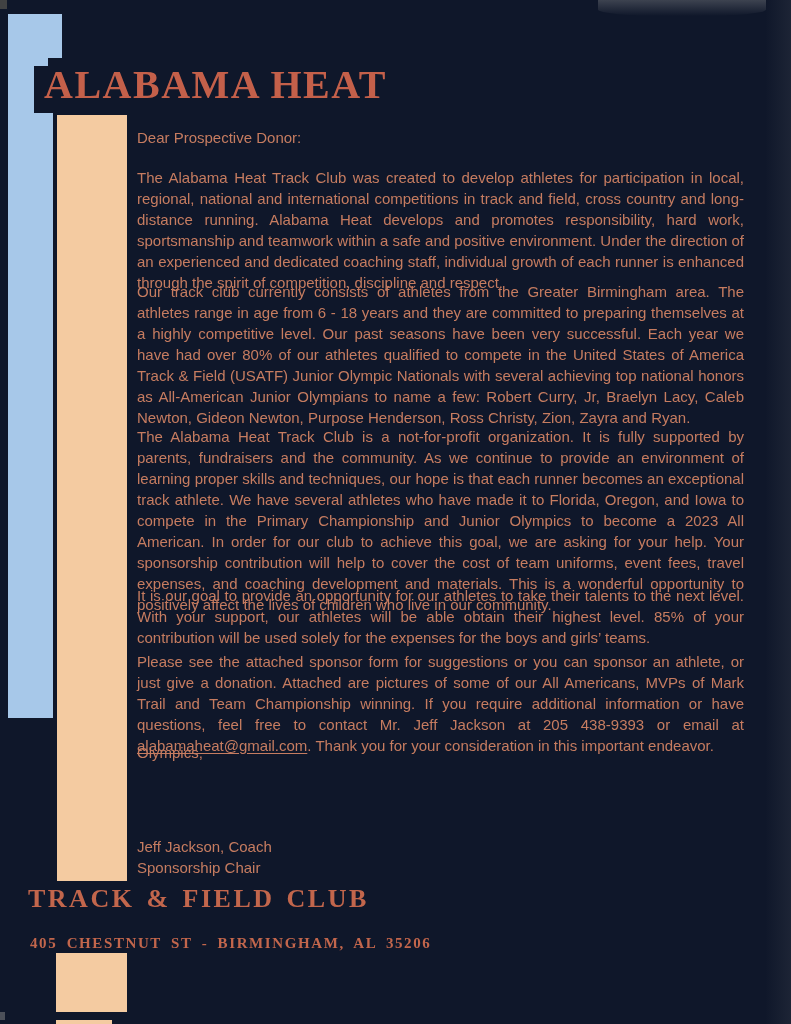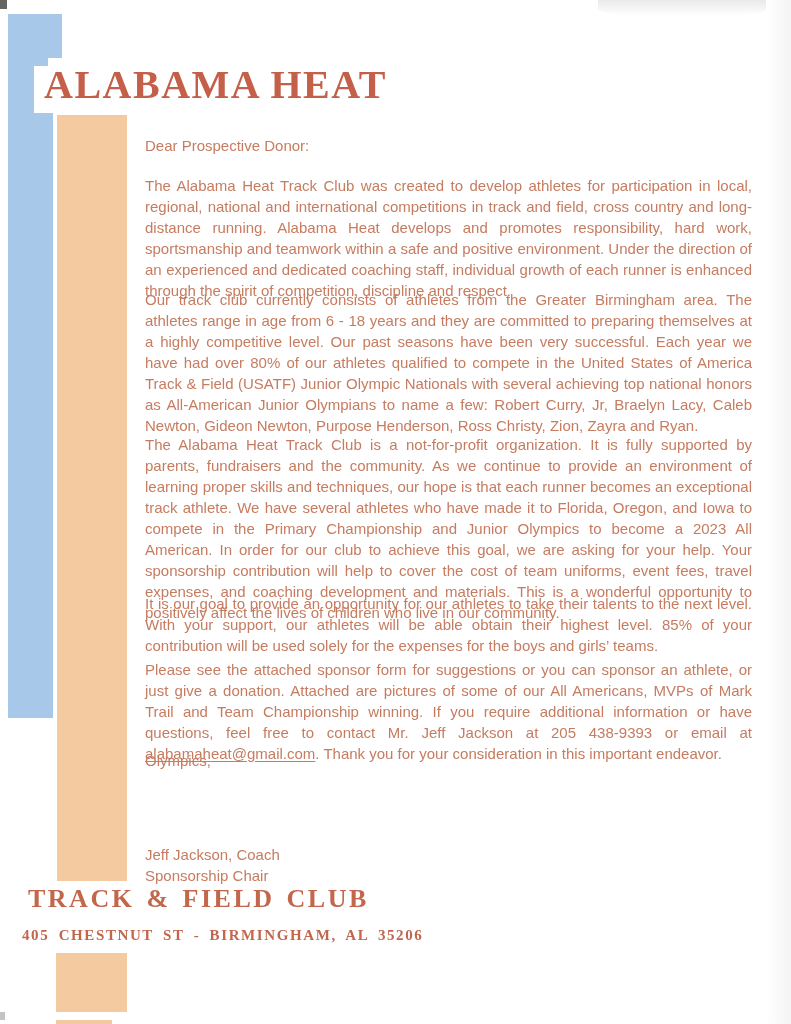--- a/index.html
+++ b/index.html
@@ -4,21 +4,21 @@
 <style>
   html,body{margin:0;padding:0;}
   body{
     width:791px;height:1024px;
     background:#e9e9e9;
     font-family:"Liberation Sans", sans-serif;
   }
   .page{
     position:relative;
     width:791px;height:1024px;
-    background:#ffffff;
+    background:#0f172a;
     overflow:hidden;
   }
   
   .corner-speck{
     position:absolute;left:0;top:0;width:7px;height:9px;
     background:#4a4a48;opacity:.85;
   }
   .corner-speck-bottom{
     position:absolute;left:0;top:1012px;width:5px;height:8px;
     background:#8a8a88;opacity:.5;
@@ -55,21 +55,21 @@
     letter-spacing:1.5px;
     color:var(--title-text,#c4604a);
     white-space:nowrap;
   }
   
   .body-copy{
     position:absolute;left:137px;top:0;width:607px;height:1024px;
     font-size:15px;line-height:21px;
     color:var(--body-text,#c67c60);
   }
-  .body-copy .block{position:absolute;left:0;width:607px;margin:8px;}
+  .body-copy .block{position:absolute;left:0;width:607px;margin:0;}
   .jpara{text-align:justify;}
   .salutation{top:127px;}
   .p1{top:167px;}
   .p2{top:281px;}
   .p3{top:426px;}
   .p4{top:585px;}
   .p5{top:651px;}
   .closing{top:742px;}
   .sig-org{top:773px;}
   .sig-block{top:836px;}
@@ -82,21 +82,21 @@
   .footer-club{
     position:absolute;left:28px;top:884px;margin:0;
     font-family:"Liberation Serif", serif;
     font-weight:bold;
     font-size:26px;line-height:30px;
     letter-spacing:2.5px;word-spacing:3px;
     color:var(--footer-text,#c2664c);
     white-space:nowrap;
   }
   .footer-address{
-    position:absolute;left:22px;top:926px;margin:0;
+    position:absolute;left:22px;top:926px;margin:8px;
     font-family:"Liberation Serif", serif;
     font-weight:bold;
     font-size:15px;line-height:19px;
     letter-spacing:1.6px;word-spacing:4px;
     color:var(--footer-text,#c2664c);
     white-space:nowrap;
   }
 </style>
 </head>
 <body>

